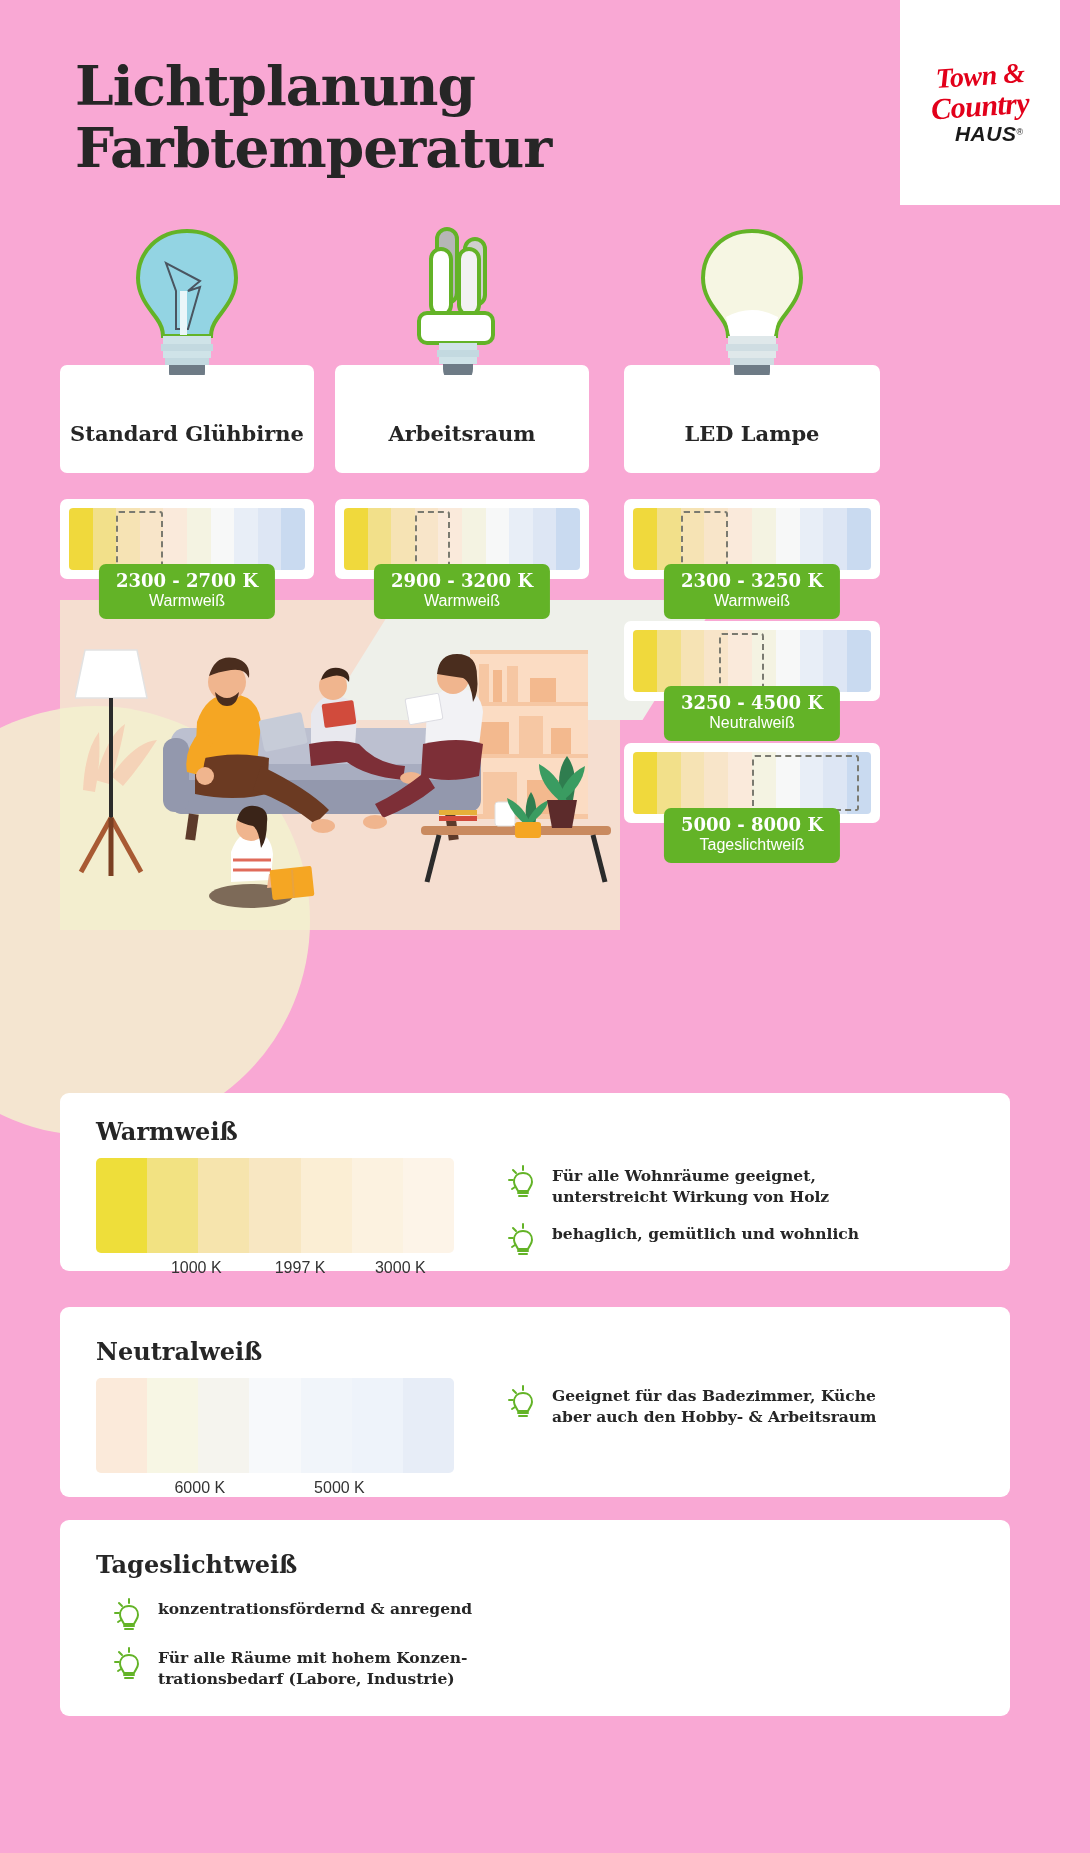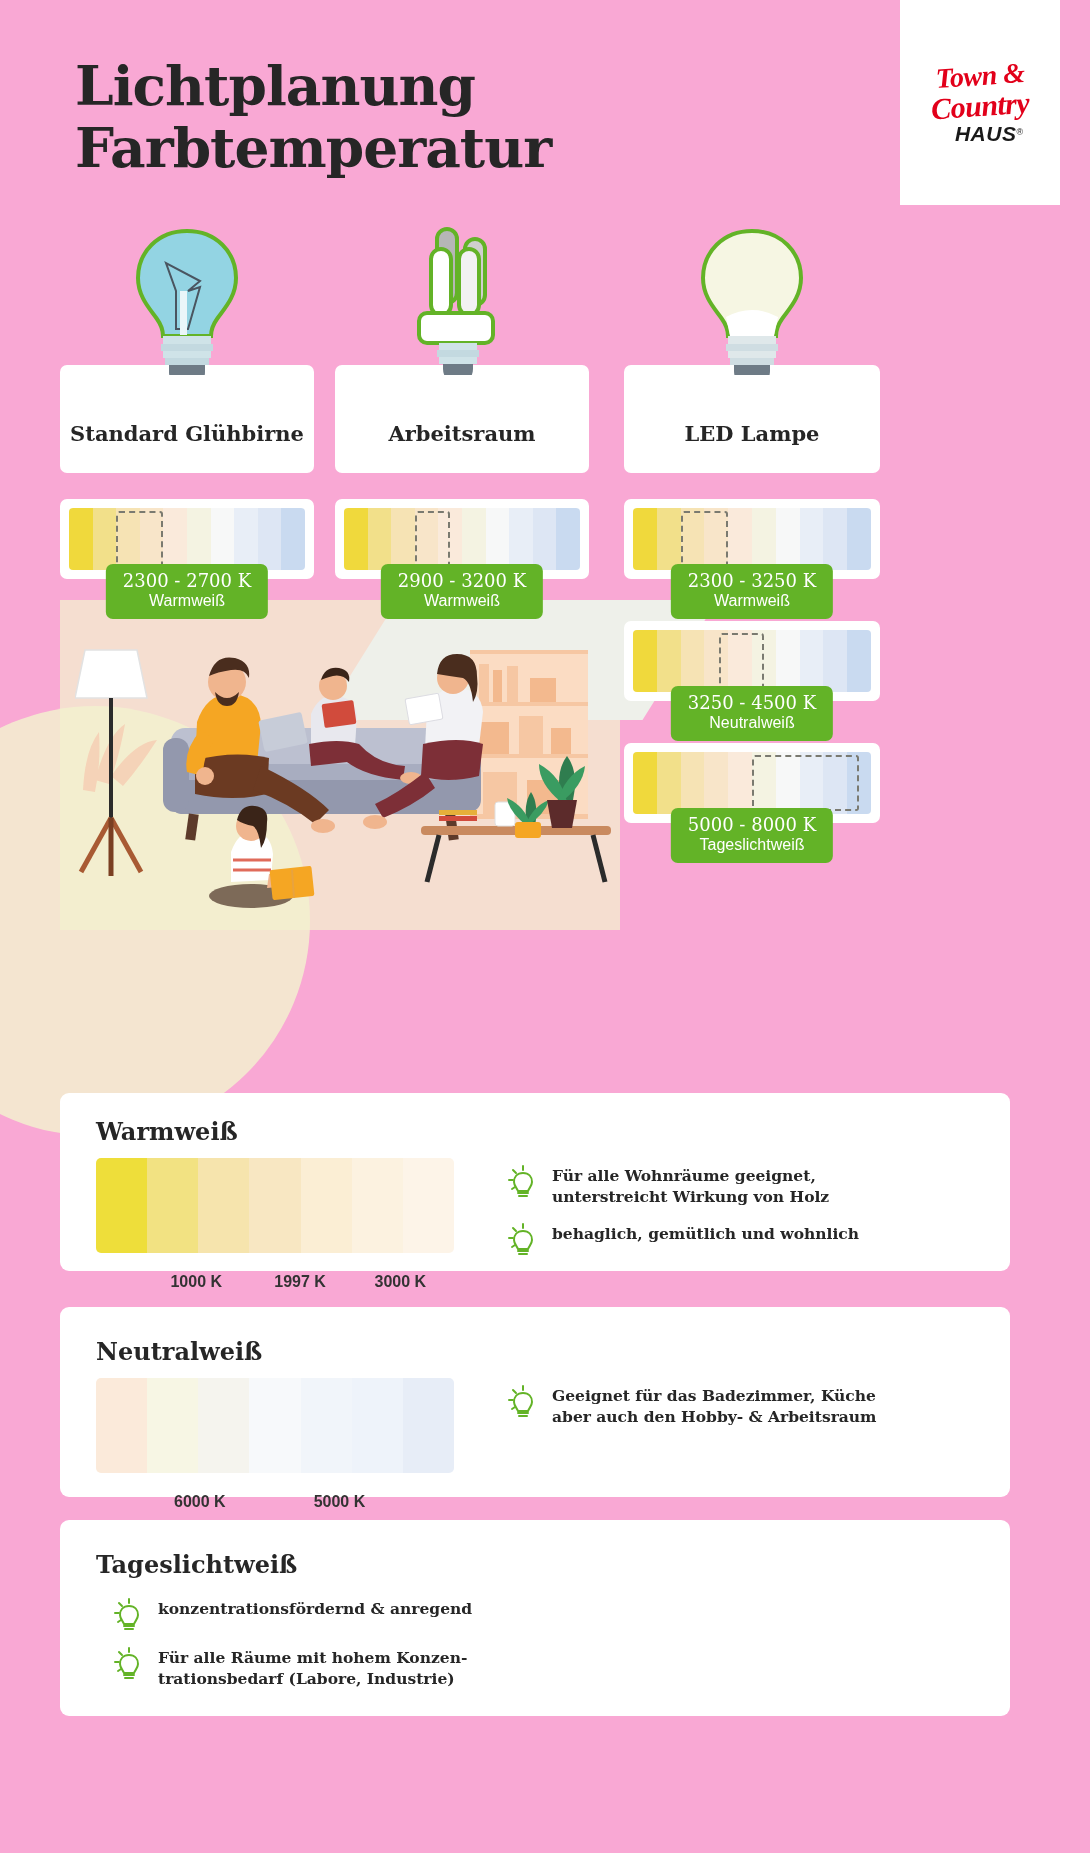--- a/index.html
+++ b/index.html
@@ -182,21 +182,21 @@
     bottom: -40px;
     background: #63b327;
     color: #ffffff;
     border-radius: 7px;
     padding: 7px 17px 9px;
     text-align: center;
     white-space: nowrap;
   }
   .badge .k {
     font-family: "DejaVu Serif", serif;
-    font-weight: normal;
+    font-weight: bold;
     font-size: 18px;
     line-height: 1.12;
     display: block;
   }
   .badge .lbl {
     font-family: "Liberation Sans", sans-serif;
     font-size: 16px;
     line-height: 1.2;
     display: block;
   }
@@ -242,22 +242,21 @@
   .scale-bar {
     display: flex;
     height: 95px;
     border-radius: 5px;
     overflow: hidden;
   }
   .scale-bar .sw { flex: 1 1 0; height: 100%; }
   .scale-ticks {
     position: relative;
     height: 26px;
-    margin-top: 20px;
-    font-weight: bold;
+    margin-top: 6px;
   }
   .scale-ticks .tick {
     position: absolute;
     font-family: "Liberation Sans", sans-serif;
     font-size: 16px;
     color: #333333;
     transform: translateX(-50%);
     white-space: nowrap;
   }
 

